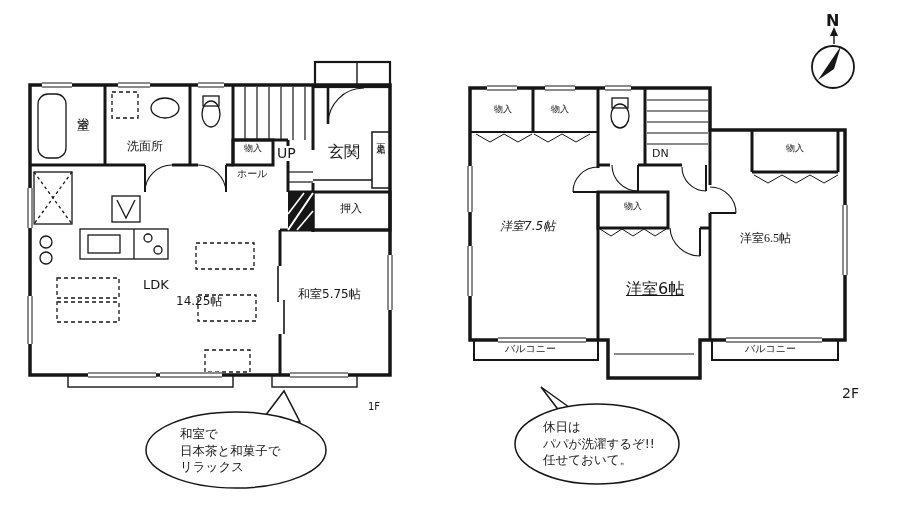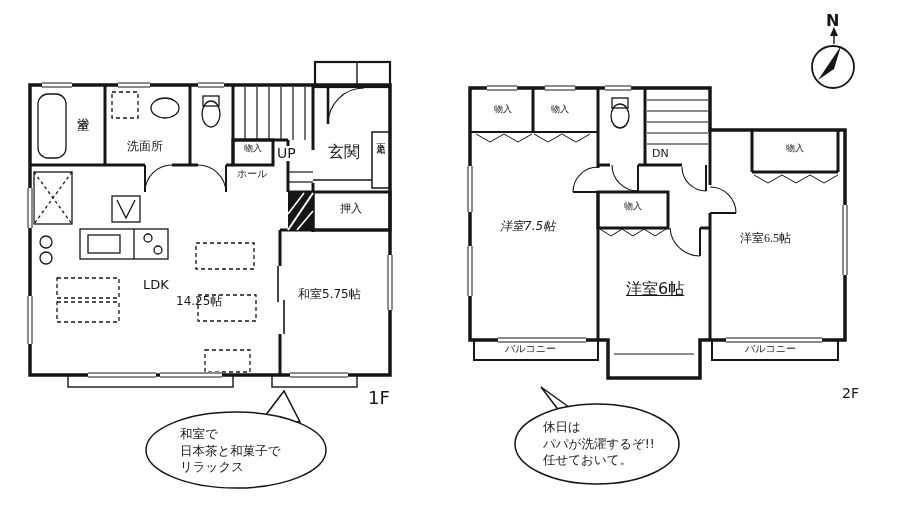--- a/index.html
+++ b/index.html
@@ -241,21 +241,21 @@
   <div class="lbl" style="left:127px;top:140px;font-size:12px;">洗面所</div>
   <div class="lbl bg" style="left:243px;top:144px;font-size:9px;">物入</div>
   <div class="lbl" style="left:237px;top:168px;font-size:10px;">ホール</div>
   <div class="lbl bg" style="left:276px;top:146px;font-size:14px;">UP</div>
   <div class="lbl" style="left:328px;top:143px;font-size:16px;">玄関</div>
   <div class="lbl v" style="left:375px;top:136px;font-size:9px;">下足箱</div>
   <div class="lbl" style="left:340px;top:203px;font-size:11px;">押入</div>
   <div class="lbl" style="left:143px;top:278px;font-size:13px;">LDK</div>
   <div class="lbl" style="left:128px;top:295px;font-size:12px;margin-left:48px;">14.25帖</div>
   <div class="lbl" style="left:298px;top:288px;font-size:12px;">和室5.75帖</div>
-  <div class="lbl" style="left:368px;top:388px;font-size:18px;">1F</div>
+  <div class="lbl" style="left:368px;top:401px;font-size:10px;">1F</div>
 
   <div class="lbl" style="left:494px;top:105px;font-size:9px;">物入</div>
   <div class="lbl" style="left:551px;top:105px;font-size:9px;">物入</div>
   <div class="lbl bg" style="left:651px;top:148px;font-size:11px;">DN</div>
   <div class="lbl" style="left:786px;top:144px;font-size:9px;">物入</div>
   <div class="lbl" style="left:500px;top:220px;font-size:12px;font-style:italic;">洋室7.5帖</div>
   <div class="lbl" style="left:624px;top:202px;font-size:9px;">物入</div>
   <div class="lbl" style="left:626px;top:280px;font-size:16px;text-decoration:underline;">洋室6帖</div>
   <div class="lbl" style="left:740px;top:232px;font-size:12px;font-family:Liberation Serif, serif;">洋室6.5帖</div>
   <div class="lbl" style="left:505px;top:343px;font-size:10px;">バルコニー</div>

